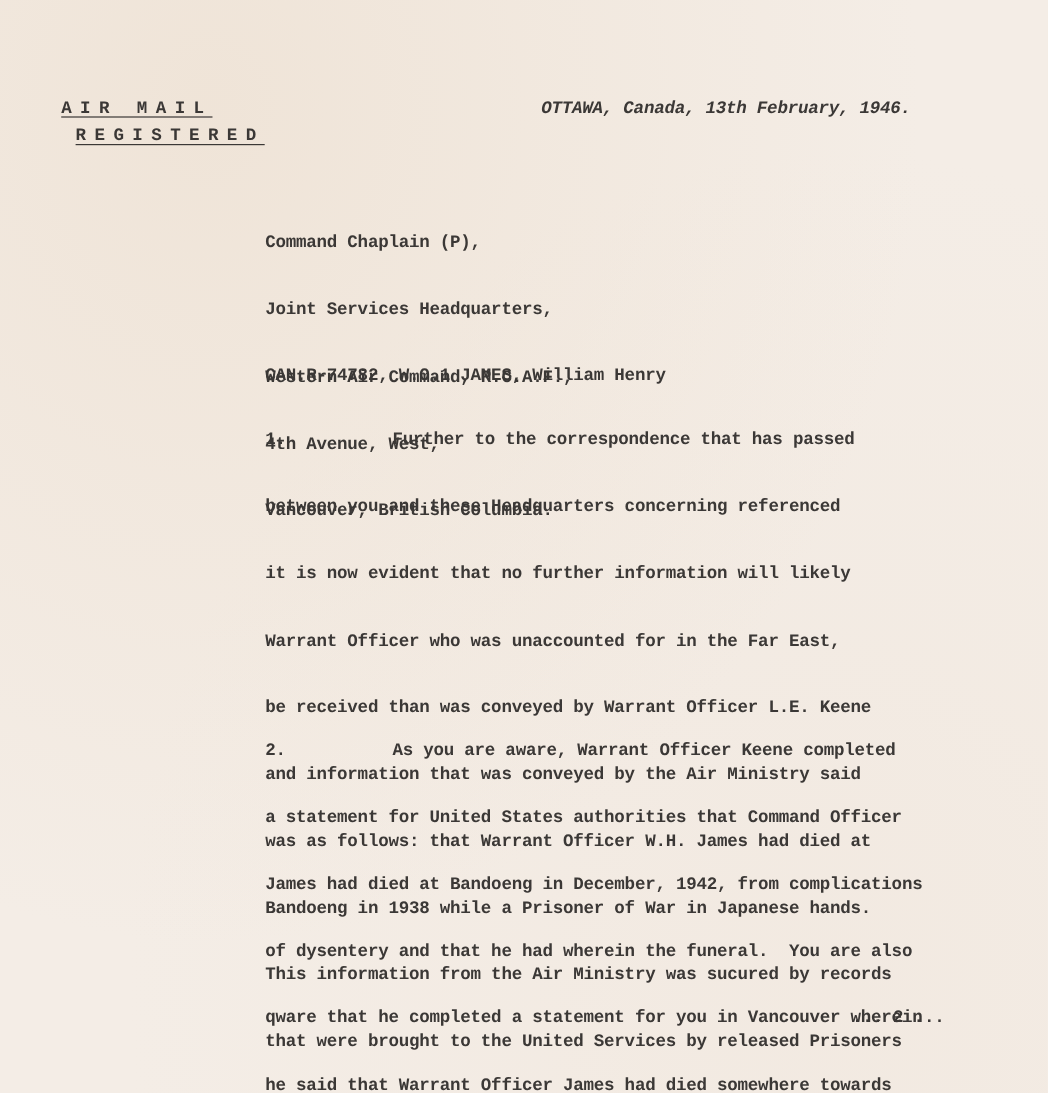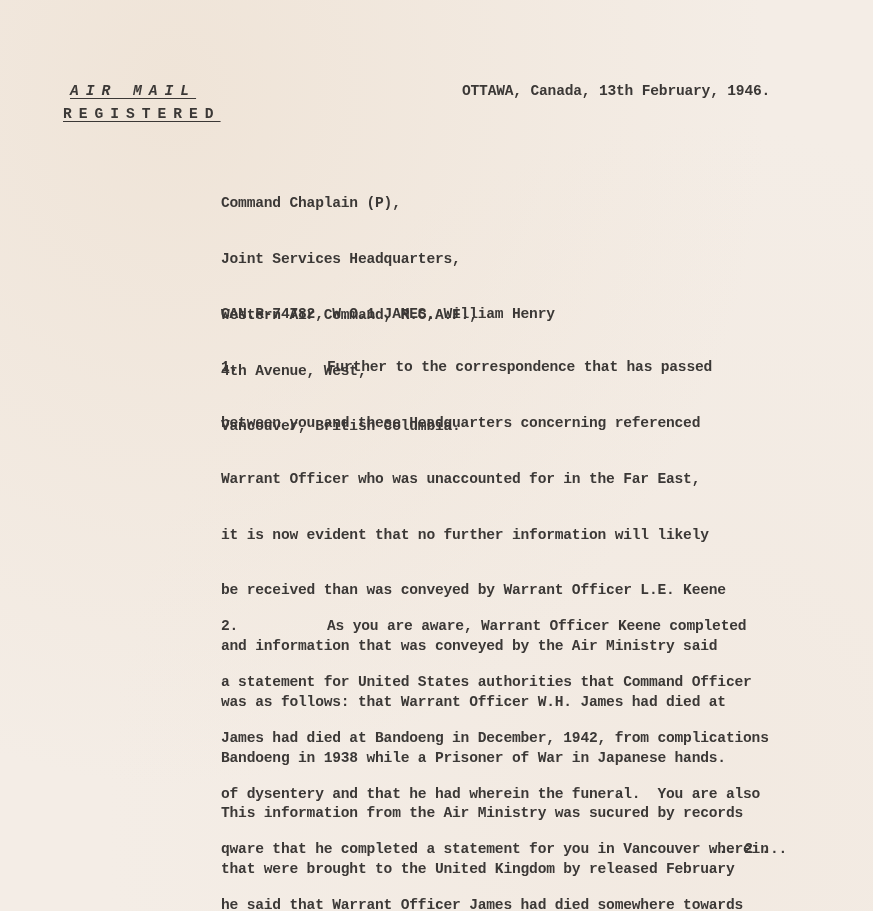--- a/index.html
+++ b/index.html
@@ -13,23 +13,23 @@
     .page {
       position: absolute; left: 0; top: 0; width: 873px; height: 911px;
       background:
         radial-gradient(ellipse at 20% 10%, rgba(236,222,206,0.6), transparent 60%),
         radial-gradient(ellipse at 80% 90%, rgba(240,230,220,0.5), transparent 60%),
         #f4ede6;
     }
     .mono { font-family: "Liberation Mono", "DejaVu Sans Mono", monospace; font-size: 14.6px; line-height: 18.6px; font-weight: bold; letter-spacing: -0.2px; white-space: pre; }
     .spaced { text-decoration: underline; text-underline-offset: 3px; letter-spacing: 7px; }
     .abs { position: absolute; }
-    .airmail { left: 70px; top: 82px; font-style: italic; }
+    .airmail { left: 51px; top: 82px; }
     .registered { left: 63px; top: 105px; }
-    .dateline { left: 462px; top: 82px; }
+    .dateline { left: 451px; top: 82px; font-style: italic; }
     .address { left: 221px; top: 157px; }
     .subject { left: 221px; top: 268px; }
     .subject .ul { text-underline-offset: 2px; }
     .para1 { left: 221px; top: 321px; }
     .para2 { left: 221px; top: 580px; }
     .pagenum { left: 710px; top: 840px; }
     .line { display: block; }
     .num { display: inline-block; width: 106px; }
   </style>
 </head>
@@ -49,28 +49,28 @@
     <span class="line">Vancouver, British Columbia.</span>
   </div>
 
   <div class="abs mono subject">
     <span class="line ul">CAN.R-74782, W.O.1 JAMES, William Henry</span>
   </div>
 
   <div class="abs mono para1">
     <span class="line"><span class="num">1.</span><span>Further to the correspondence that has passed</span></span>
     <span class="line">between you and these Headquarters concerning referenced</span>
+    <span class="line">it is now evident that no further information will likely</span>
     <span class="line">Warrant Officer who was unaccounted for in the Far East,</span>
-    <span class="line">it is now evident that no further information will likely</span>
     <span class="line">be received than was conveyed by Warrant Officer L.E. Keene</span>
     <span class="line">and information that was conveyed by the Air Ministry said</span>
     <span class="line">was as follows: that Warrant Officer W.H. James had died at</span>
     <span class="line">Bandoeng in 1938 while a Prisoner of War in Japanese hands.</span>
     <span class="line">This information from the Air Ministry was sucured by records</span>
-    <span class="line">that were brought to the United Kingdom by released February</span>
+    <span class="line">that were brought to the United Services by released Prisoners</span>
     
     
     
   </div>
 
   <div class="abs mono para2">
     <span class="line"><span class="num">2.</span><span>As you are aware, Warrant Officer Keene completed</span></span>
     <span class="line">a statement for United States authorities that Command Officer</span>
     <span class="line">James had died at Bandoeng in December, 1942, from complications</span>
     <span class="line">of dysentery and that he had wherein the funeral.  You are also</span>

